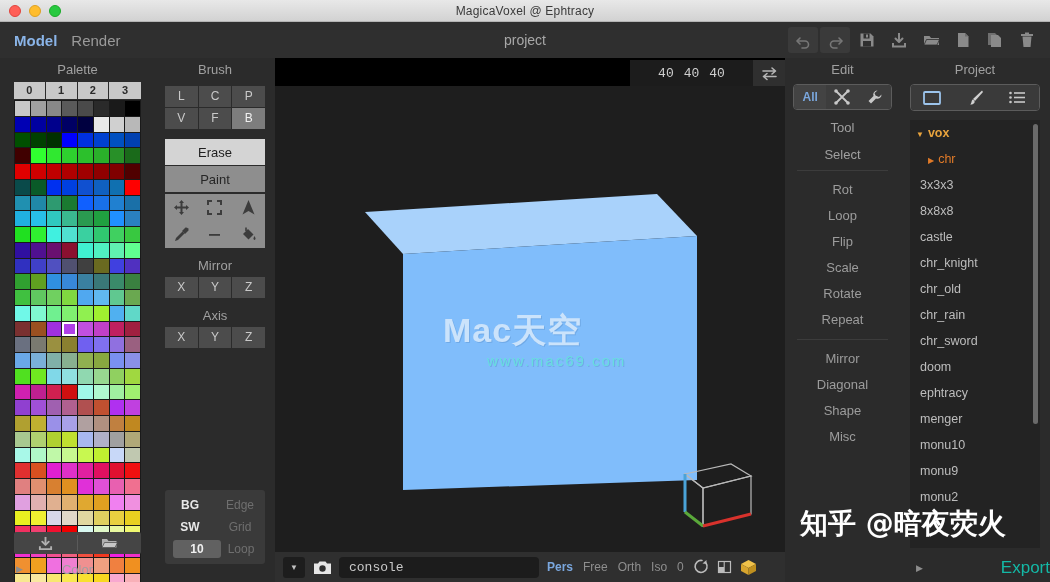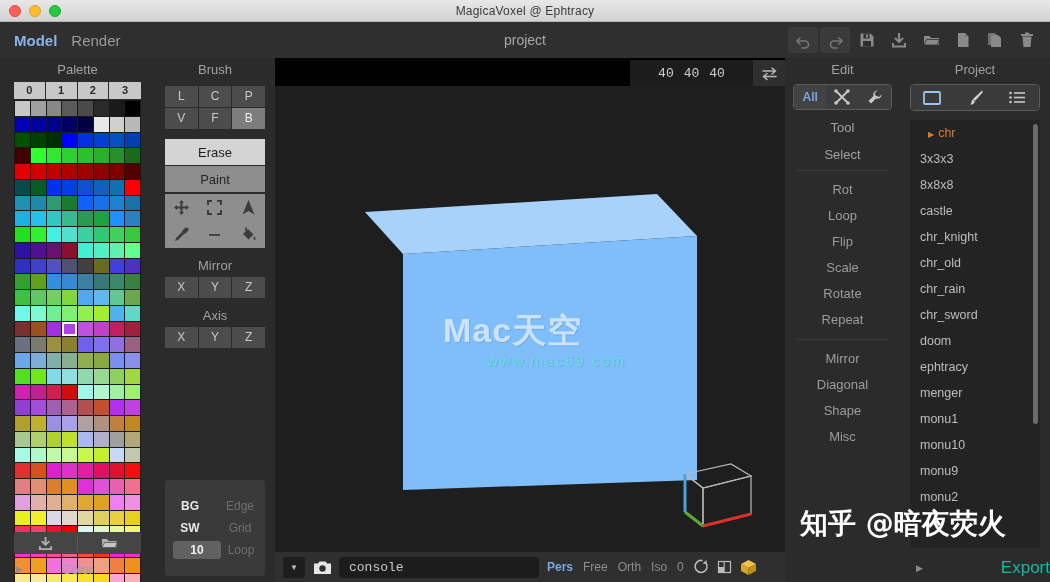--- a/index.html
+++ b/index.html
@@ -130,22 +130,22 @@
   .sec-title { text-align: center; font-size: 13px; color: #a0a0a0; margin-top: 9px; height: 18px; line-height: 18px; }
   .xyz {
     margin: 2px 10px 0 10px; display: grid; grid-template-columns: repeat(3, 1fr);
     gap: 1px;
   }
   .xyzb {
     background: #4c4c4c; color: #c9c9c9; font-size: 12px;
     text-align: center; line-height: 21px; height: 21px;
   }
   .bgsw {
-    position: absolute; left: 10px; right: 10px; bottom: 6px;
-    background: #3a3a3a; border-radius: 3px; padding: 15px 0;
+    position: absolute; left: 10px; right: 10px; bottom: 18px;
+    background: #3a3a3a; border-radius: 3px; padding: 4px 0;
   }
   .bgrow { display: flex; height: 22px; align-items: center; }
   .bgrow .l {
     flex: 1; text-align: center; font-size: 12px; font-weight: bold; color: #e8e8e8;
   }
   .bgrow .r { flex: 1; text-align: center; font-size: 12px; color: #6f6f6f; }
   .framebox {
     background: #616161; color: #f0f0f0; font-size: 12px; font-weight: bold;
     border-radius: 3px; padding: 2px 0; margin: 0 6px; text-align: center;
   }
@@ -851,34 +851,36 @@
               <circle cx="2.5" cy="12" r="1.3"></circle>
               <rect x="6" y="2.2" width="11" height="1.6"></rect>
               <rect x="6" y="6.7" width="11" height="1.6"></rect>
               <rect x="6" y="11.2" width="11" height="1.6"></rect>
             </g>
           </svg>
       </div>
     </div>
 
     <div class="filelist">
+      <div class="frow root">
+        <span class="caret">▼</span><span>vox</span>
+      </div>
       <div class="frow child">
         <span class="caret">▶</span><span>chr</span>
       </div>
       <div class="frow">3x3x3</div>
       <div class="frow">8x8x8</div>
       <div class="frow">castle</div>
       <div class="frow">chr_knight</div>
       <div class="frow">chr_old</div>
       <div class="frow">chr_rain</div>
       <div class="frow">chr_sword</div>
       <div class="frow">doom</div>
       <div class="frow">ephtracy</div>
       <div class="frow">menger</div>
-      <div class="frow">monu1</div>
       <div class="frow">monu10</div>
       <div class="frow">monu9</div>
       <div class="frow">monu2</div>
       <div class="scrollbar"></div>
     </div>
 
     <div class="export-bar">
       <div class="tri">▶</div>
       <div class="lab">Export</div>
     </div>

